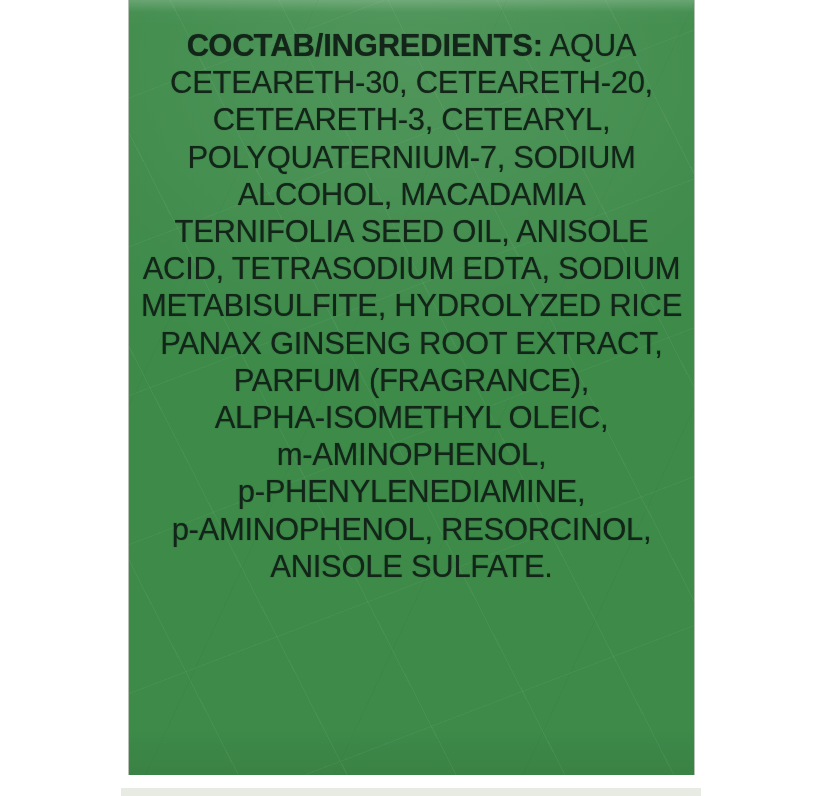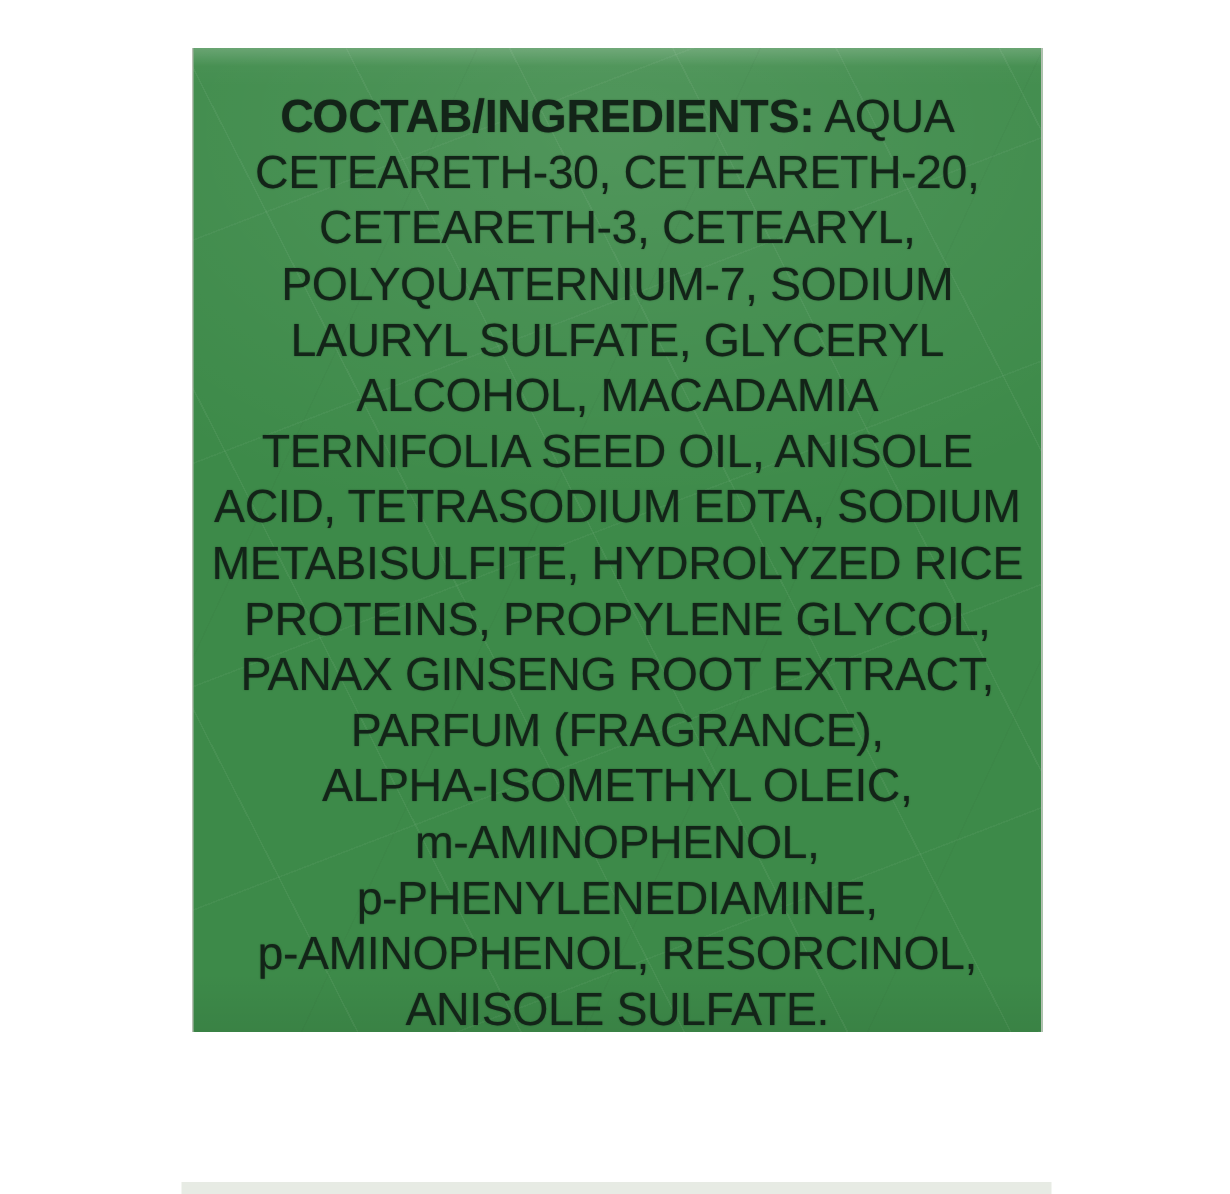--- a/index.html
+++ b/index.html
@@ -17,30 +17,29 @@
     overflow:hidden;
     position:relative;
   }
   .photo{
     position:absolute;left:0;top:0;width:820px;height:796px;
     background:var(--background);
   }
   .label-panel{
     position:absolute;
     left:128px;top:0;
-    width:567px;height:656px;
+    width:567px;height:775px;
     background:
       radial-gradient(130% 70% at 50% 8%, rgba(255,255,255,0.10), rgba(255,255,255,0) 60%),
       linear-gradient(rgba(255,255,255,0.20), rgba(255,255,255,0.02) 12px, rgba(255,255,255,0) 26px),
       linear-gradient(rgba(0,0,0,0) 94%, rgba(0,0,0,0.06)),
       var(--panel-green);
     border-left:1px solid var(--edge-line);
     border-right:1px solid var(--edge-line);
     box-sizing:border-box;
-    margin-top:32px;
   }
   
   .label-panel::after{
     content:"";
     position:absolute;inset:0;
     background:
       repeating-linear-gradient(63deg, rgba(255,255,255,0.05) 0 1px, rgba(255,255,255,0) 1px 97px),
       repeating-linear-gradient(-21deg, rgba(255,255,255,0.04) 0 1px, rgba(255,255,255,0) 1px 139px),
       repeating-linear-gradient(115deg, rgba(0,0,0,0.025) 0 1px, rgba(0,0,0,0) 1px 171px);
     pointer-events:none;
@@ -70,26 +69,24 @@
 <body>
 
 <div class="photo">
 
   <div class="label-panel">
     <div class="ingredients-block">
       <div class="line"><span class="bold">СОСТАВ/INGREDIENTS:</span><span> AQUA</span></div>
       <div class="line">CETEARETH-30, CETEARETH-20,</div>
       <div class="line">CETEARETH-3, CETEARYL,</div>
       <div class="line">POLYQUATERNIUM-7, SODIUM</div>
-      <div class="line">LAURYL SULFATE, GLYCERYL</div>
       <div class="line">ALCOHOL, MACADAMIA</div>
       <div class="line">TERNIFOLIA SEED OIL, ANISOLE</div>
       <div class="line">ACID, TETRASODIUM EDTA, SODIUM</div>
       <div class="line">METABISULFITE, HYDROLYZED RICE</div>
-      <div class="line">PROTEINS, PROPYLENE GLYCOL,</div>
       <div class="line">PANAX GINSENG ROOT EXTRACT,</div>
       <div class="line">PARFUM (FRAGRANCE),</div>
       <div class="line">ALPHA-ISOMETHYL OLEIC,</div>
       <div class="line">m-AMINOPHENOL,</div>
       <div class="line">p-PHENYLENEDIAMINE,</div>
       <div class="line">p-AMINOPHENOL, RESORCINOL,</div>
       <div class="line">ANISOLE SULFATE.</div>
     </div>
   </div>
 

